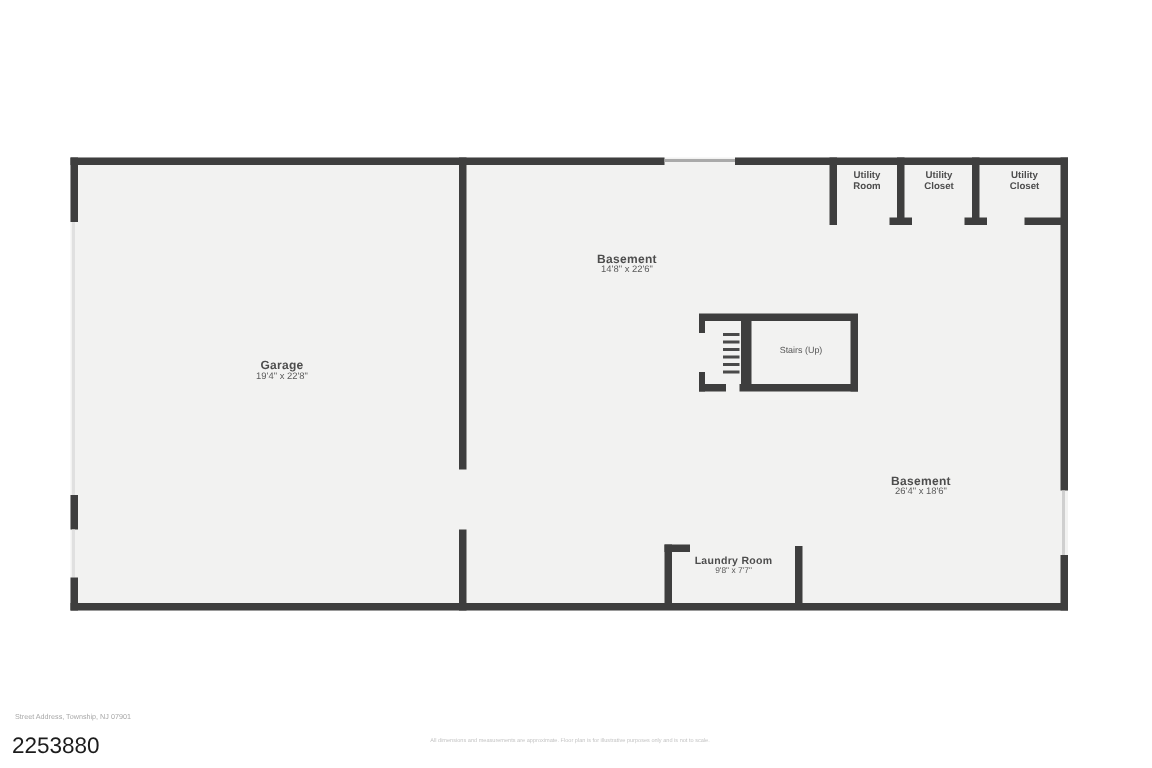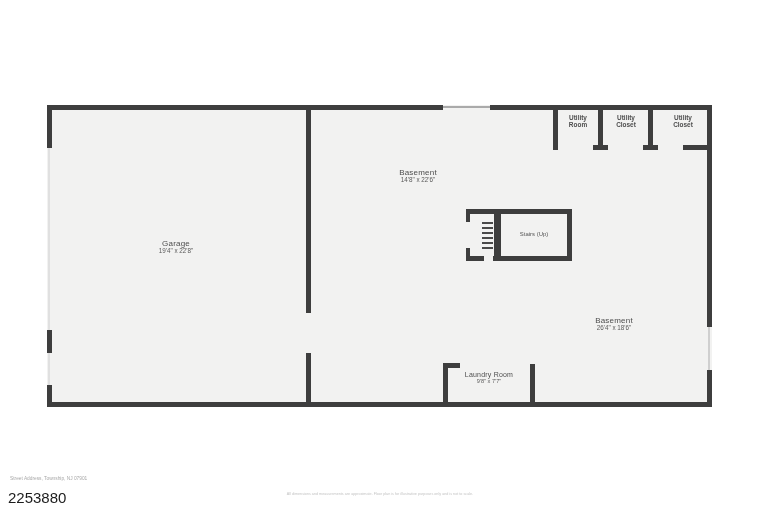--- a/index.html
+++ b/index.html
@@ -5,21 +5,21 @@
   html,body{margin:0;padding:0;background:#ffffff;}
   #canvas{position:relative;width:768px;height:512px;background:#ffffff;overflow:hidden;
           font-family:"Liberation Sans","DejaVu Sans",sans-serif;}
   #plan{position:absolute;left:0;top:0;width:768px;height:512px;filter:blur(0.35px);}
   .fill{position:absolute;background:#f2f2f1;}
   .wall{position:absolute;background:#3e3e3e;}
   .winline{position:absolute;background:#aaaaaa;}
   .faint{position:absolute;background:#e0e0e0;}
   .tread{position:absolute;background:#4a4a4a;}
   .room-label{position:absolute;text-align:center;color:#4d4d4d;white-space:nowrap;}
-  .rname{font-size:8px;font-weight:normal;letter-spacing:.2px;}
+  .rname{font-size:8px;font-weight:bold;letter-spacing:.2px;}
   .rdims{font-size:7px;transform:scale(.9);transform-origin:center top;color:#5a5a5a;}
   .small-label{position:absolute;text-align:center;color:#4d4d4d;font-weight:bold;
                font-size:7px;line-height:1.2;transform:translateX(-50%) scale(.92);
                transform-origin:center top;}
   .stairs-label{position:absolute;text-align:center;color:#555;font-size:7px;
                 transform:translate(-50%,-50%) scale(.85);white-space:nowrap;}
   .laundry-label{position:absolute;text-align:center;color:#4d4d4d;white-space:nowrap;
                  transform:translateX(-50%);}
   .laundry-label .rname{font-size:7px;}
   .laundry-label .rdims{font-size:7px;transform:scale(.8);transform-origin:center top;}
@@ -76,21 +76,21 @@
       <div class="tread" style="left:482px;top:232px;width:11px;height:2px;"></div>
       <div class="tread" style="left:482px;top:237px;width:11px;height:2px;"></div>
       <div class="tread" style="left:482px;top:242px;width:11px;height:2px;"></div>
       <div class="tread" style="left:482px;top:247px;width:11px;height:2px;"></div>
     </div>
 
     <div class="wall" style="left:443px;top:363px;width:5px;height:39px;"></div>
     <div class="wall" style="left:443px;top:363px;width:17px;height:5px;"></div>
     <div class="wall" style="left:530px;top:364px;width:5px;height:38px;"></div>
 
-    <div class="room-label" style="left:176px;top:239px;transform:translateX(-50%);">
+    <div class="room-label" style="left:188px;top:239px;transform:translateX(-50%);">
       <div class="rname">Garage</div>
       <div class="rdims">19'4" x 22'8"</div>
     </div>
 
     <div class="room-label" style="left:418px;top:168px;transform:translateX(-50%);">
       <div class="rname">Basement</div>
       <div class="rdims">14'8" x 22'6"</div>
     </div>
 
     <div class="room-label" style="left:614px;top:316px;transform:translateX(-50%);">

